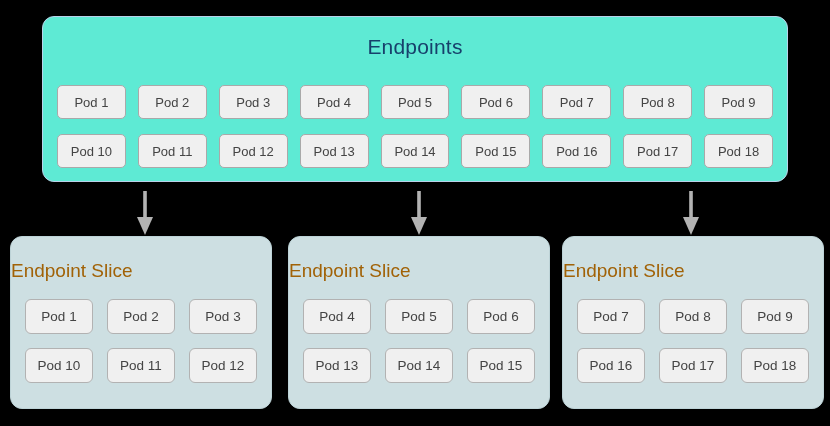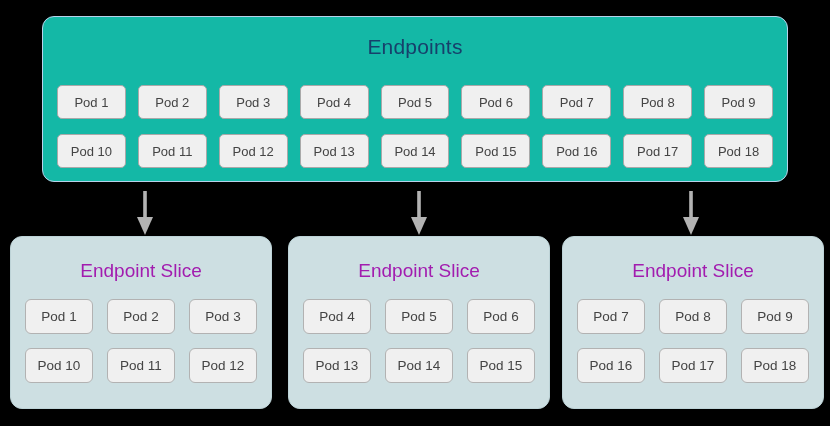--- a/index.html
+++ b/index.html
@@ -16,21 +16,21 @@
   }
 
   
   #endpoints-panel {
     position: absolute;
     left: 42px;
     top: 16px;
     width: 746px;
     height: 166px;
     box-sizing: border-box;
-    background: #14b8a6;
+    background: #5eead4;
     border: 1px solid #b9d2ea;
     border-radius: 12px;
   }
   #endpoints-title {
     text-align: center;
     color: #17406b;
     font-size: 21px;
     line-height: 21px;
     letter-spacing: 0.2px;
     padding-top: 19px;
@@ -80,22 +80,21 @@
     box-sizing: border-box;
     background: #cddfe2;
     border: 1px solid #bdd3d7;
     border-radius: 12px;
   }
   #slice-card-0 { left: 10px; }
   #slice-card-1 { left: 288px; }
   #slice-card-2 { left: 562px; }
 
   .slice-title {
-    text-align: center;
-    color: #a21caf;
+    color: #a16207;
     font-size: 19px;
     line-height: 19px;
     padding-top: 24px;
     font-weight: 400;
   }
   .slice-pod-grid {
     position: absolute;
     left: 14px;
     right: 14px;
     display: grid;

